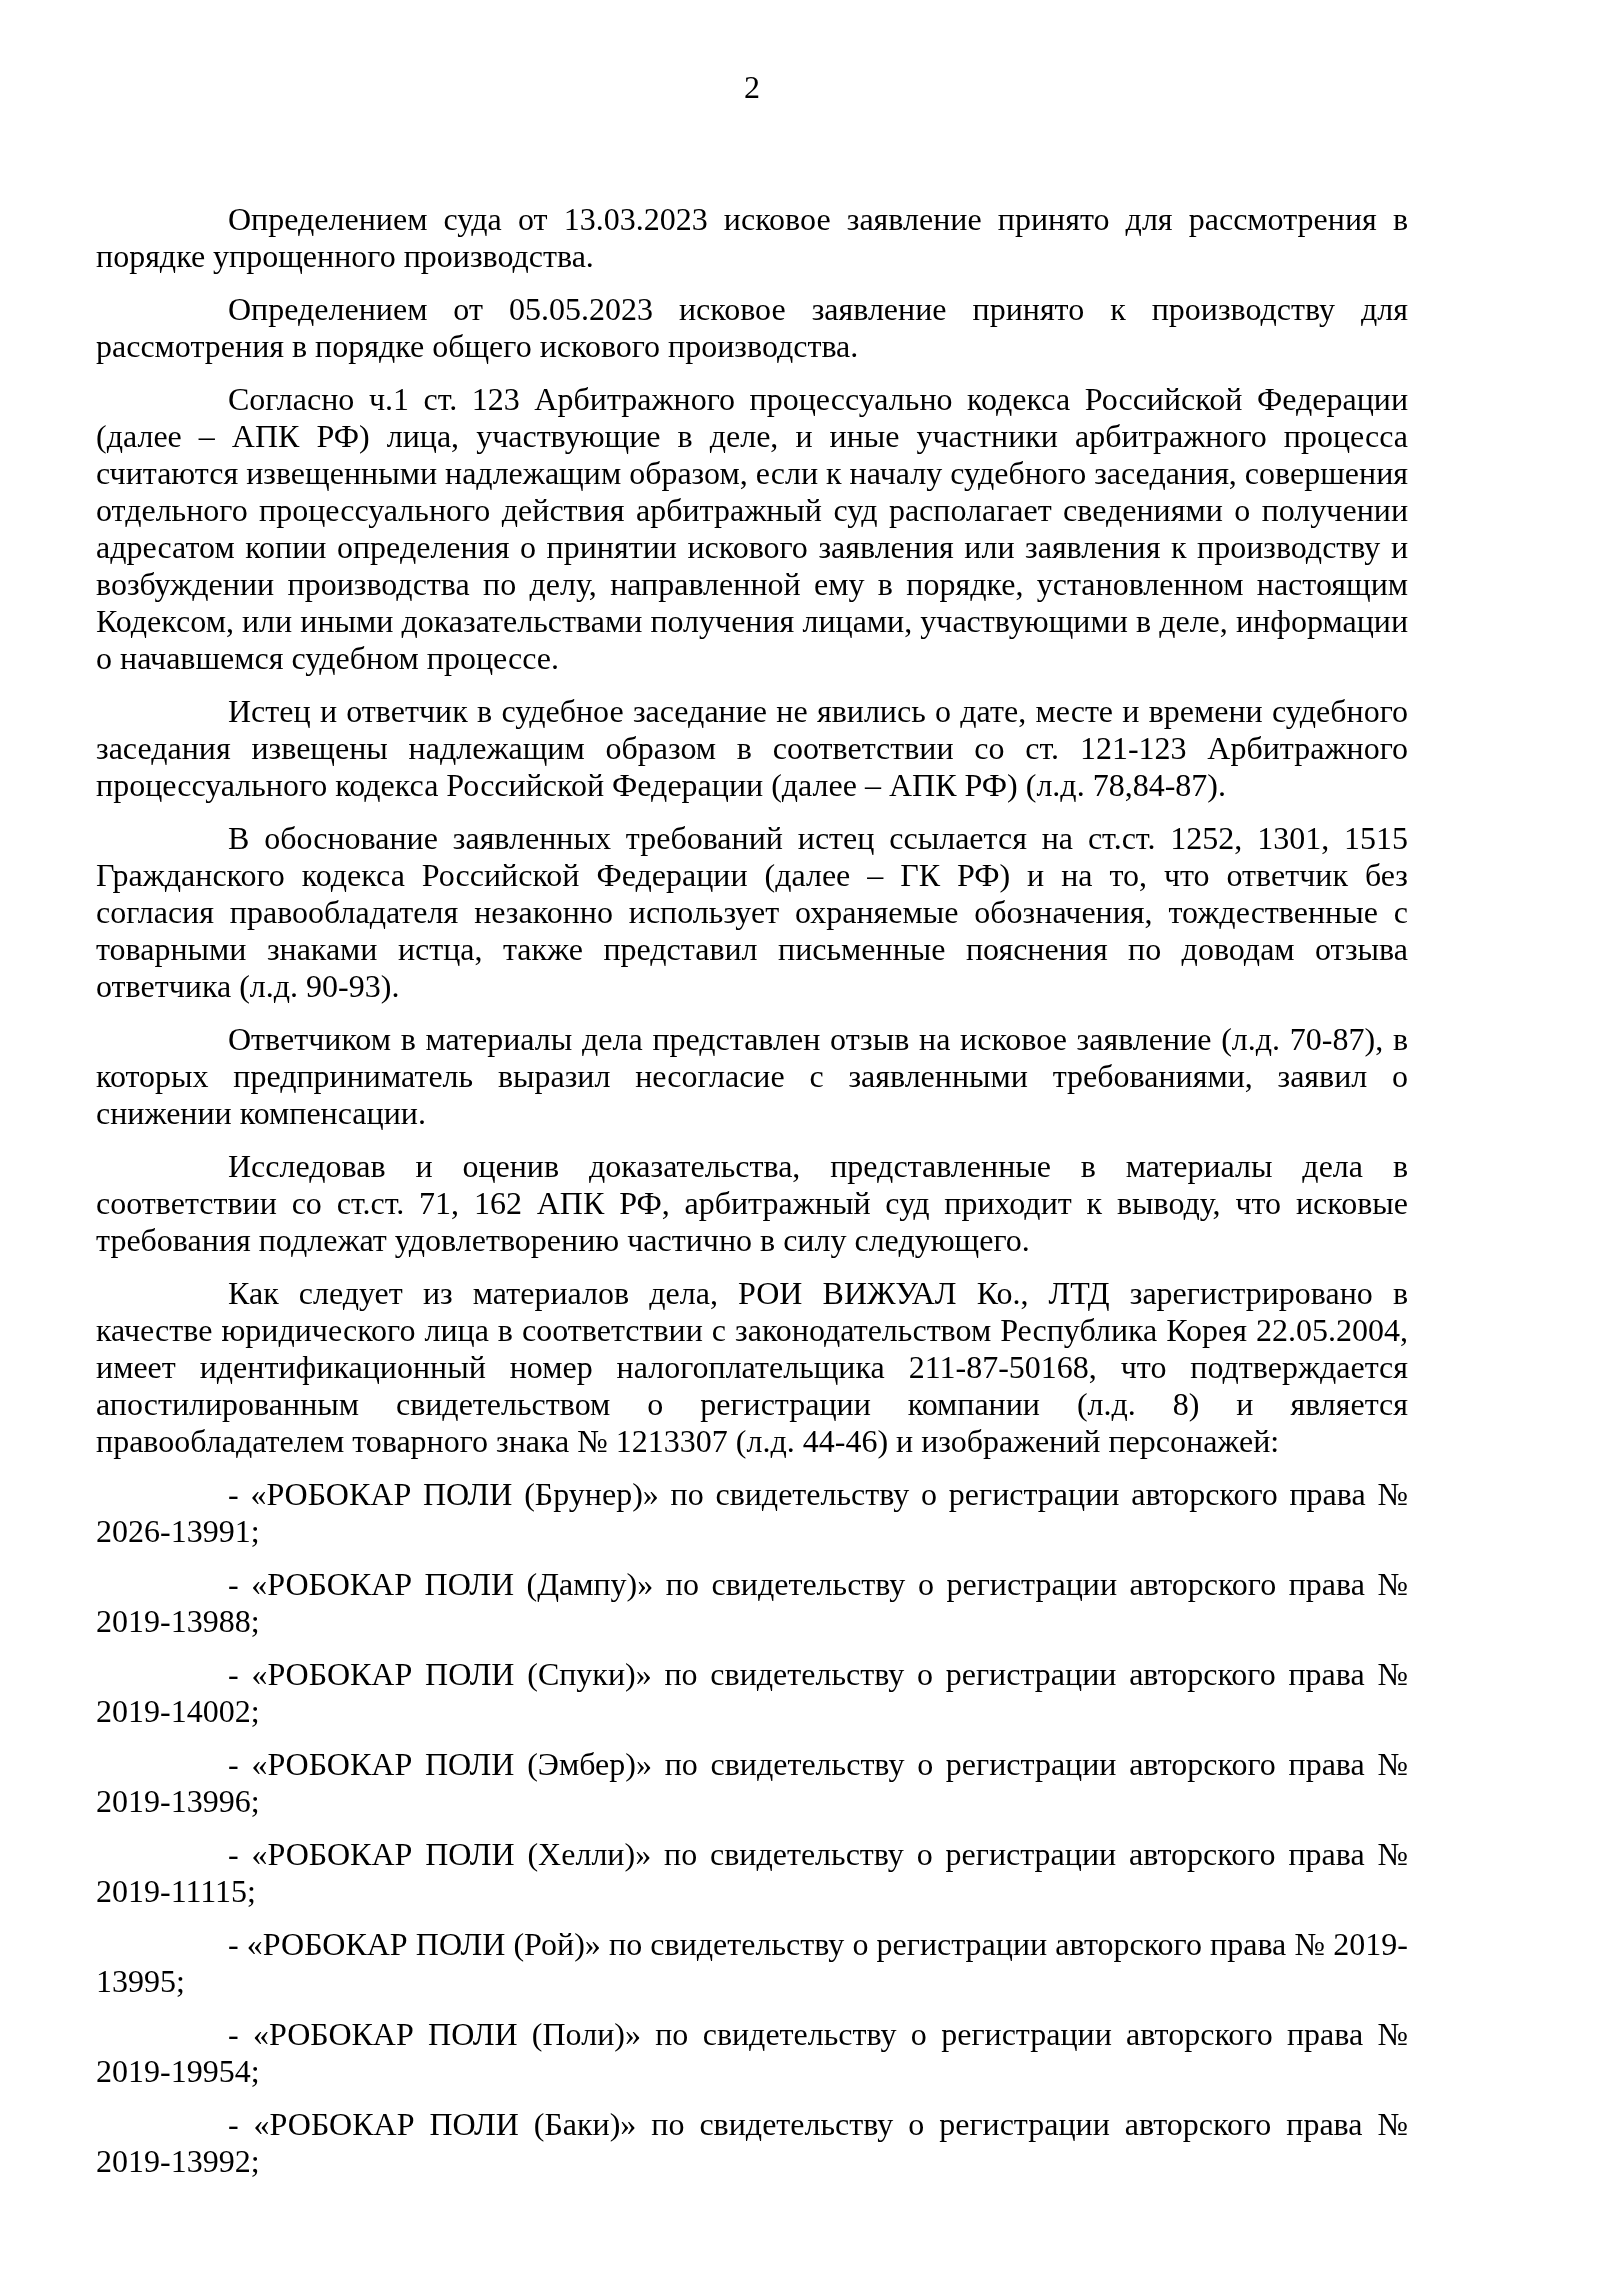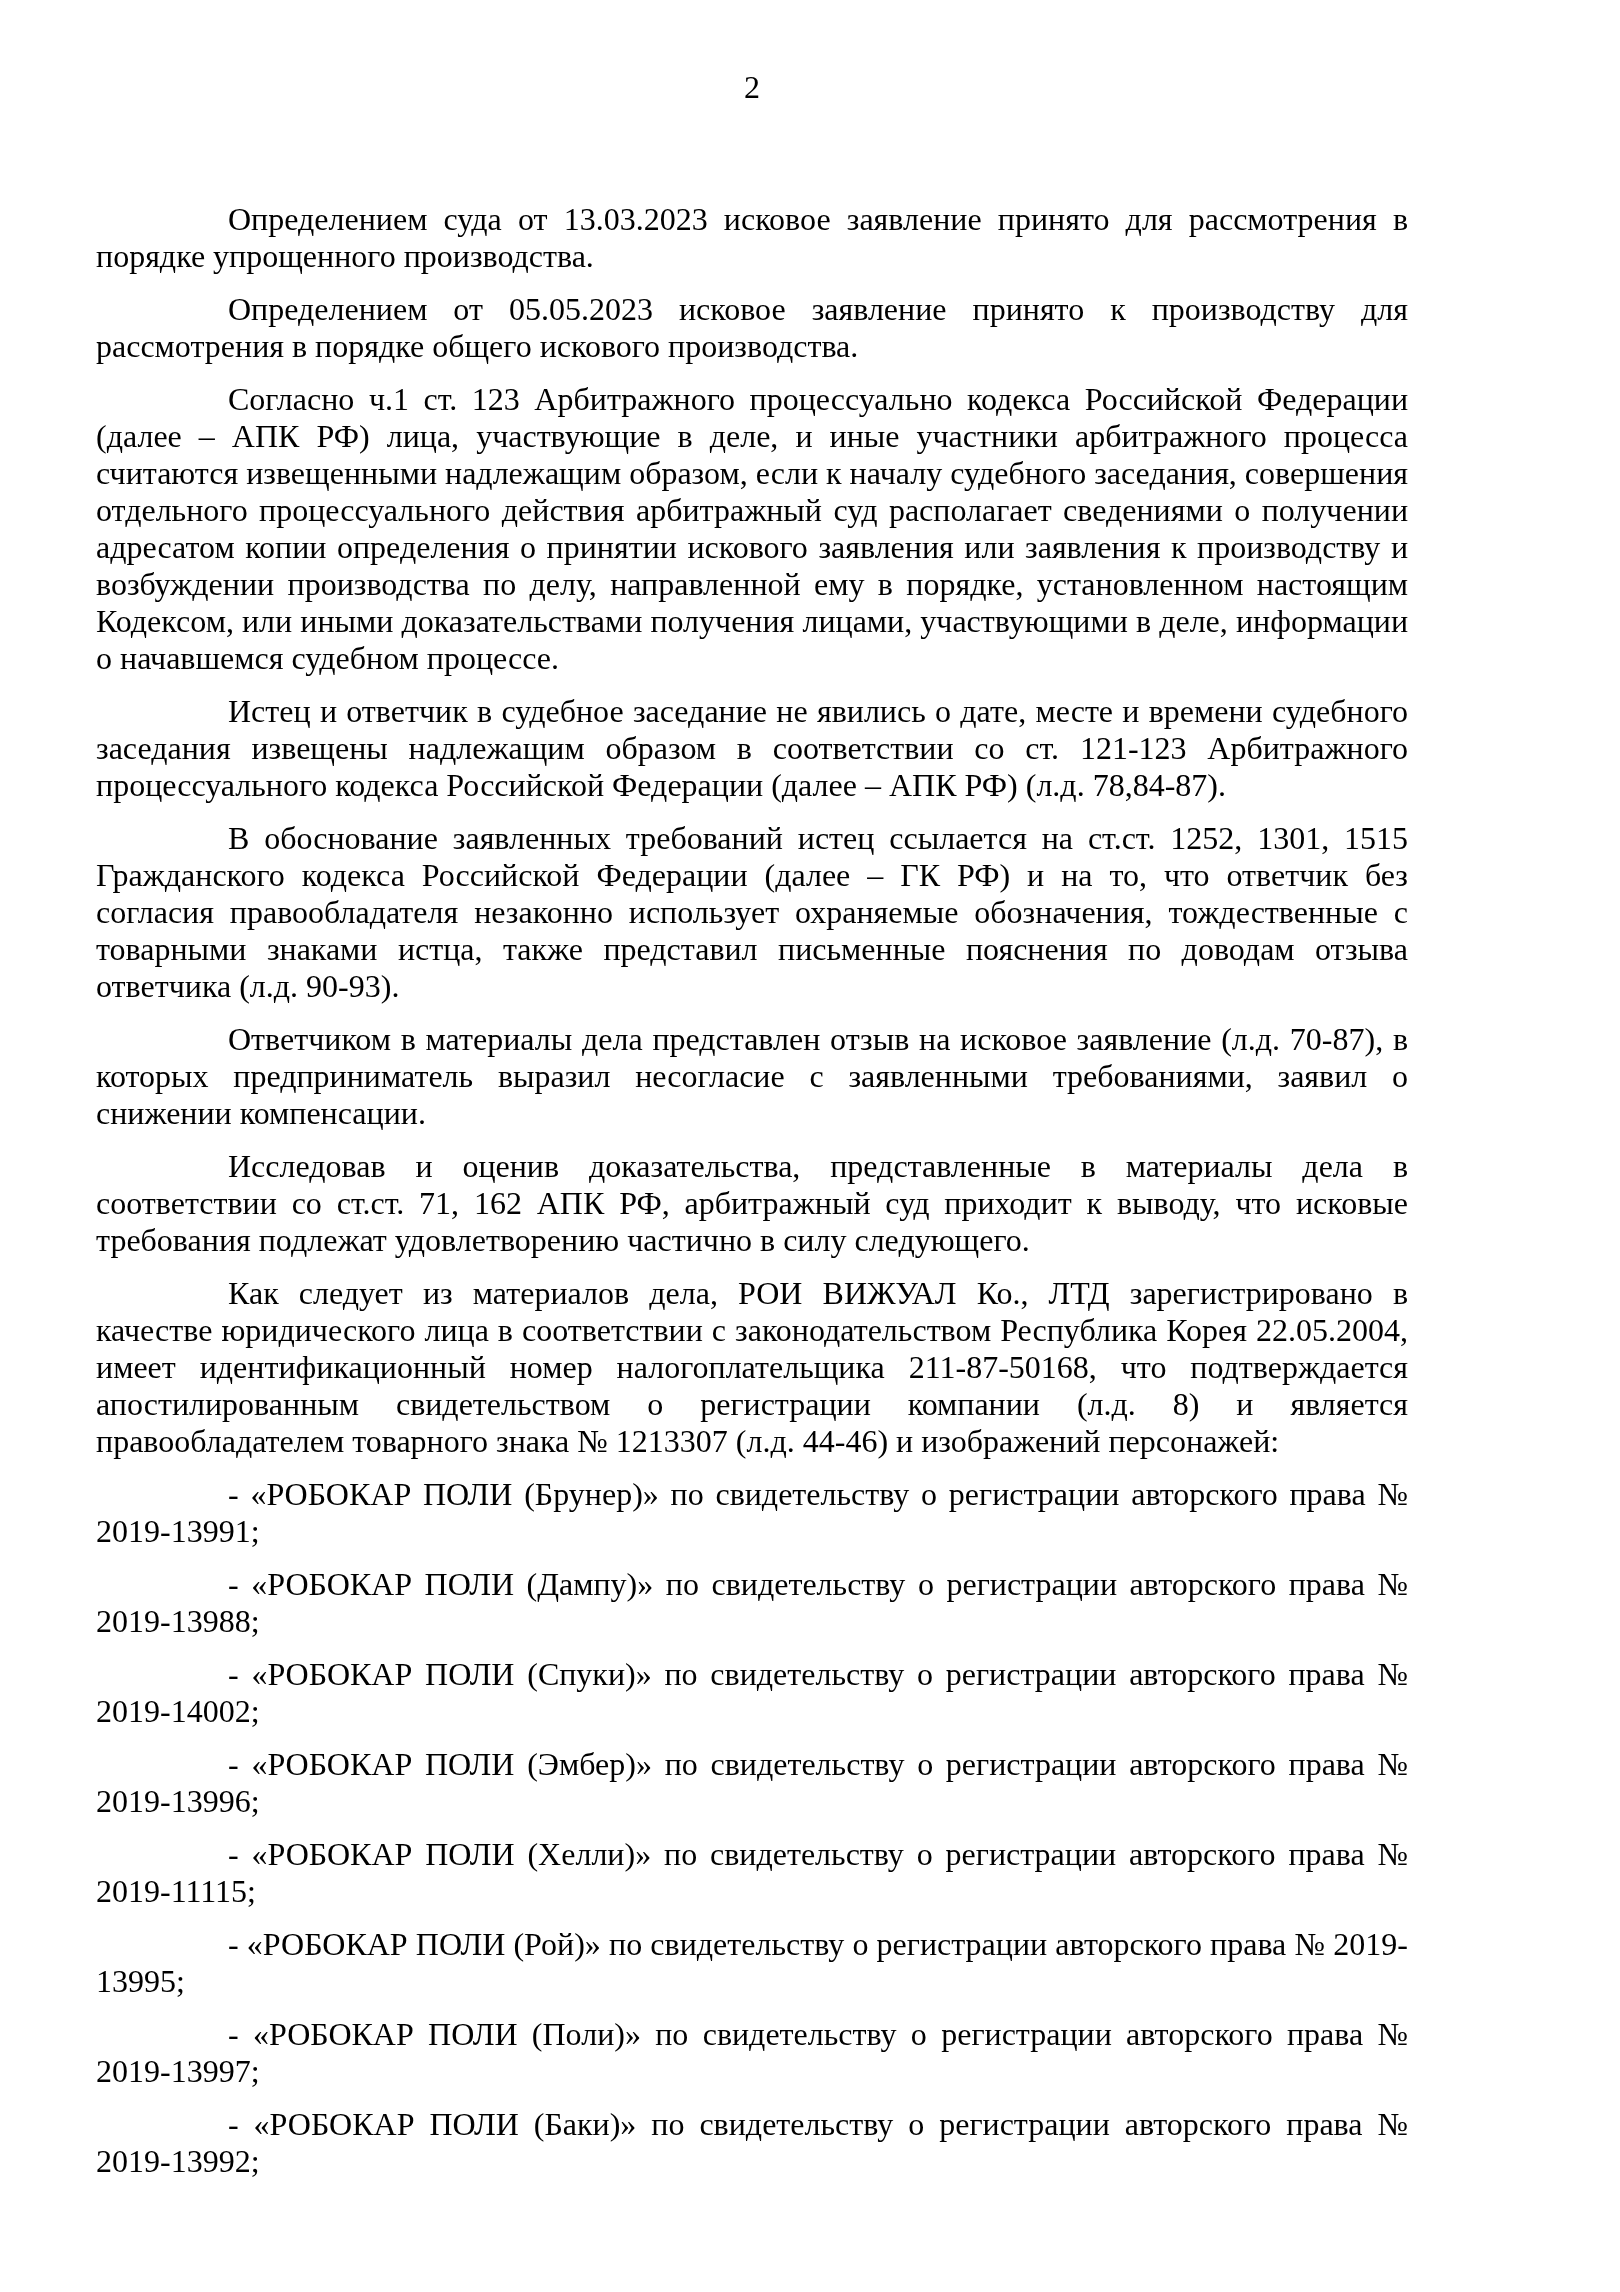--- a/index.html
+++ b/index.html
@@ -41,23 +41,23 @@
   <div class="content">
     <p>Определением суда от 13.03.2023 исковое заявление принято для рассмотрения в порядке упрощенного производства.</p>
     <p>Определением от 05.05.2023 исковое заявление принято к производству для рассмотрения в порядке общего искового производства.</p>
     <p>Согласно ч.1 ст. 123 Арбитражного процессуально кодекса Российской Федерации (далее – АПК РФ) лица, участвующие в деле, и иные участники арбитражного процесса считаются извещенными надлежащим образом, если к началу судебного заседания, совершения отдельного процессуального действия арбитражный суд располагает сведениями о получении адресатом копии определения о принятии искового заявления или заявления к производству и возбуждении производства по делу, направленной ему в порядке, установленном настоящим Кодексом, или иными доказательствами получения лицами, участвующими в деле, информации о начавшемся судебном процессе.</p>
     <p>Истец и ответчик в судебное заседание не явились о дате, месте и времени судебного заседания извещены надлежащим образом в соответствии со ст. 121-123 Арбитражного процессуального кодекса Российской Федерации (далее – АПК РФ) (л.д. 78,84-87).</p>
     <p>В обоснование заявленных требований истец ссылается на ст.ст. 1252, 1301, 1515 Гражданского кодекса Российской Федерации (далее – ГК РФ) и на то, что ответчик без согласия правообладателя незаконно использует охраняемые обозначения, тождественные с товарными знаками истца, также представил письменные пояснения по доводам отзыва ответчика (л.д. 90-93).</p>
     <p>Ответчиком в материалы дела представлен отзыв на исковое заявление (л.д. 70-87), в которых предприниматель выразил несогласие с заявленными требованиями, заявил о снижении компенсации.</p>
     <p>Исследовав и оценив доказательства, представленные в материалы дела в соответствии со ст.ст. 71, 162 АПК РФ, арбитражный суд приходит к выводу, что исковые требования подлежат удовлетворению частично в силу следующего.</p>
     <p>Как следует из материалов дела, РОИ ВИЖУАЛ Ко., ЛТД зарегистрировано в качестве юридического лица в соответствии с законодательством Республика Корея 22.05.2004, имеет идентификационный номер налогоплательщика 211-87-50168, что подтверждается апостилированным свидетельством о регистрации компании (л.д. 8) и является правообладателем товарного знака № 1213307 (л.д. 44-46) и изображений персонажей:</p>
 
-    <p>- «РОБОКАР ПОЛИ (Брунер)» по свидетельству о регистрации авторского права № 2019-13991;</p>
+    <p>- «РОБОКАР ПОЛИ (Брунер)» по свидетельству о регистрации авторского права № 2026-13991;</p>
     <p>- «РОБОКАР ПОЛИ (Дампу)» по свидетельству о регистрации авторского права № 2019-13988;</p>
     <p>- «РОБОКАР ПОЛИ (Спуки)» по свидетельству о регистрации авторского права № 2019-14002;</p>
     <p>- «РОБОКАР ПОЛИ (Эмбер)» по свидетельству о регистрации авторского права № 2019-13996;</p>
     <p>- «РОБОКАР ПОЛИ (Хелли)» по свидетельству о регистрации авторского права № 2019-11115;</p>
     <p>- «РОБОКАР ПОЛИ (Рой)» по свидетельству о регистрации авторского права № 2019-13995;</p>
-    <p>- «РОБОКАР ПОЛИ (Поли)» по свидетельству о регистрации авторского права № 2019-13997;</p>
+    <p>- «РОБОКАР ПОЛИ (Поли)» по свидетельству о регистрации авторского права № 2019-19954;</p>
     <p>- «РОБОКАР ПОЛИ (Баки)» по свидетельству о регистрации авторского права № 2019-13992;</p>
   </div>
 </div>
 
 
 </body></html>

